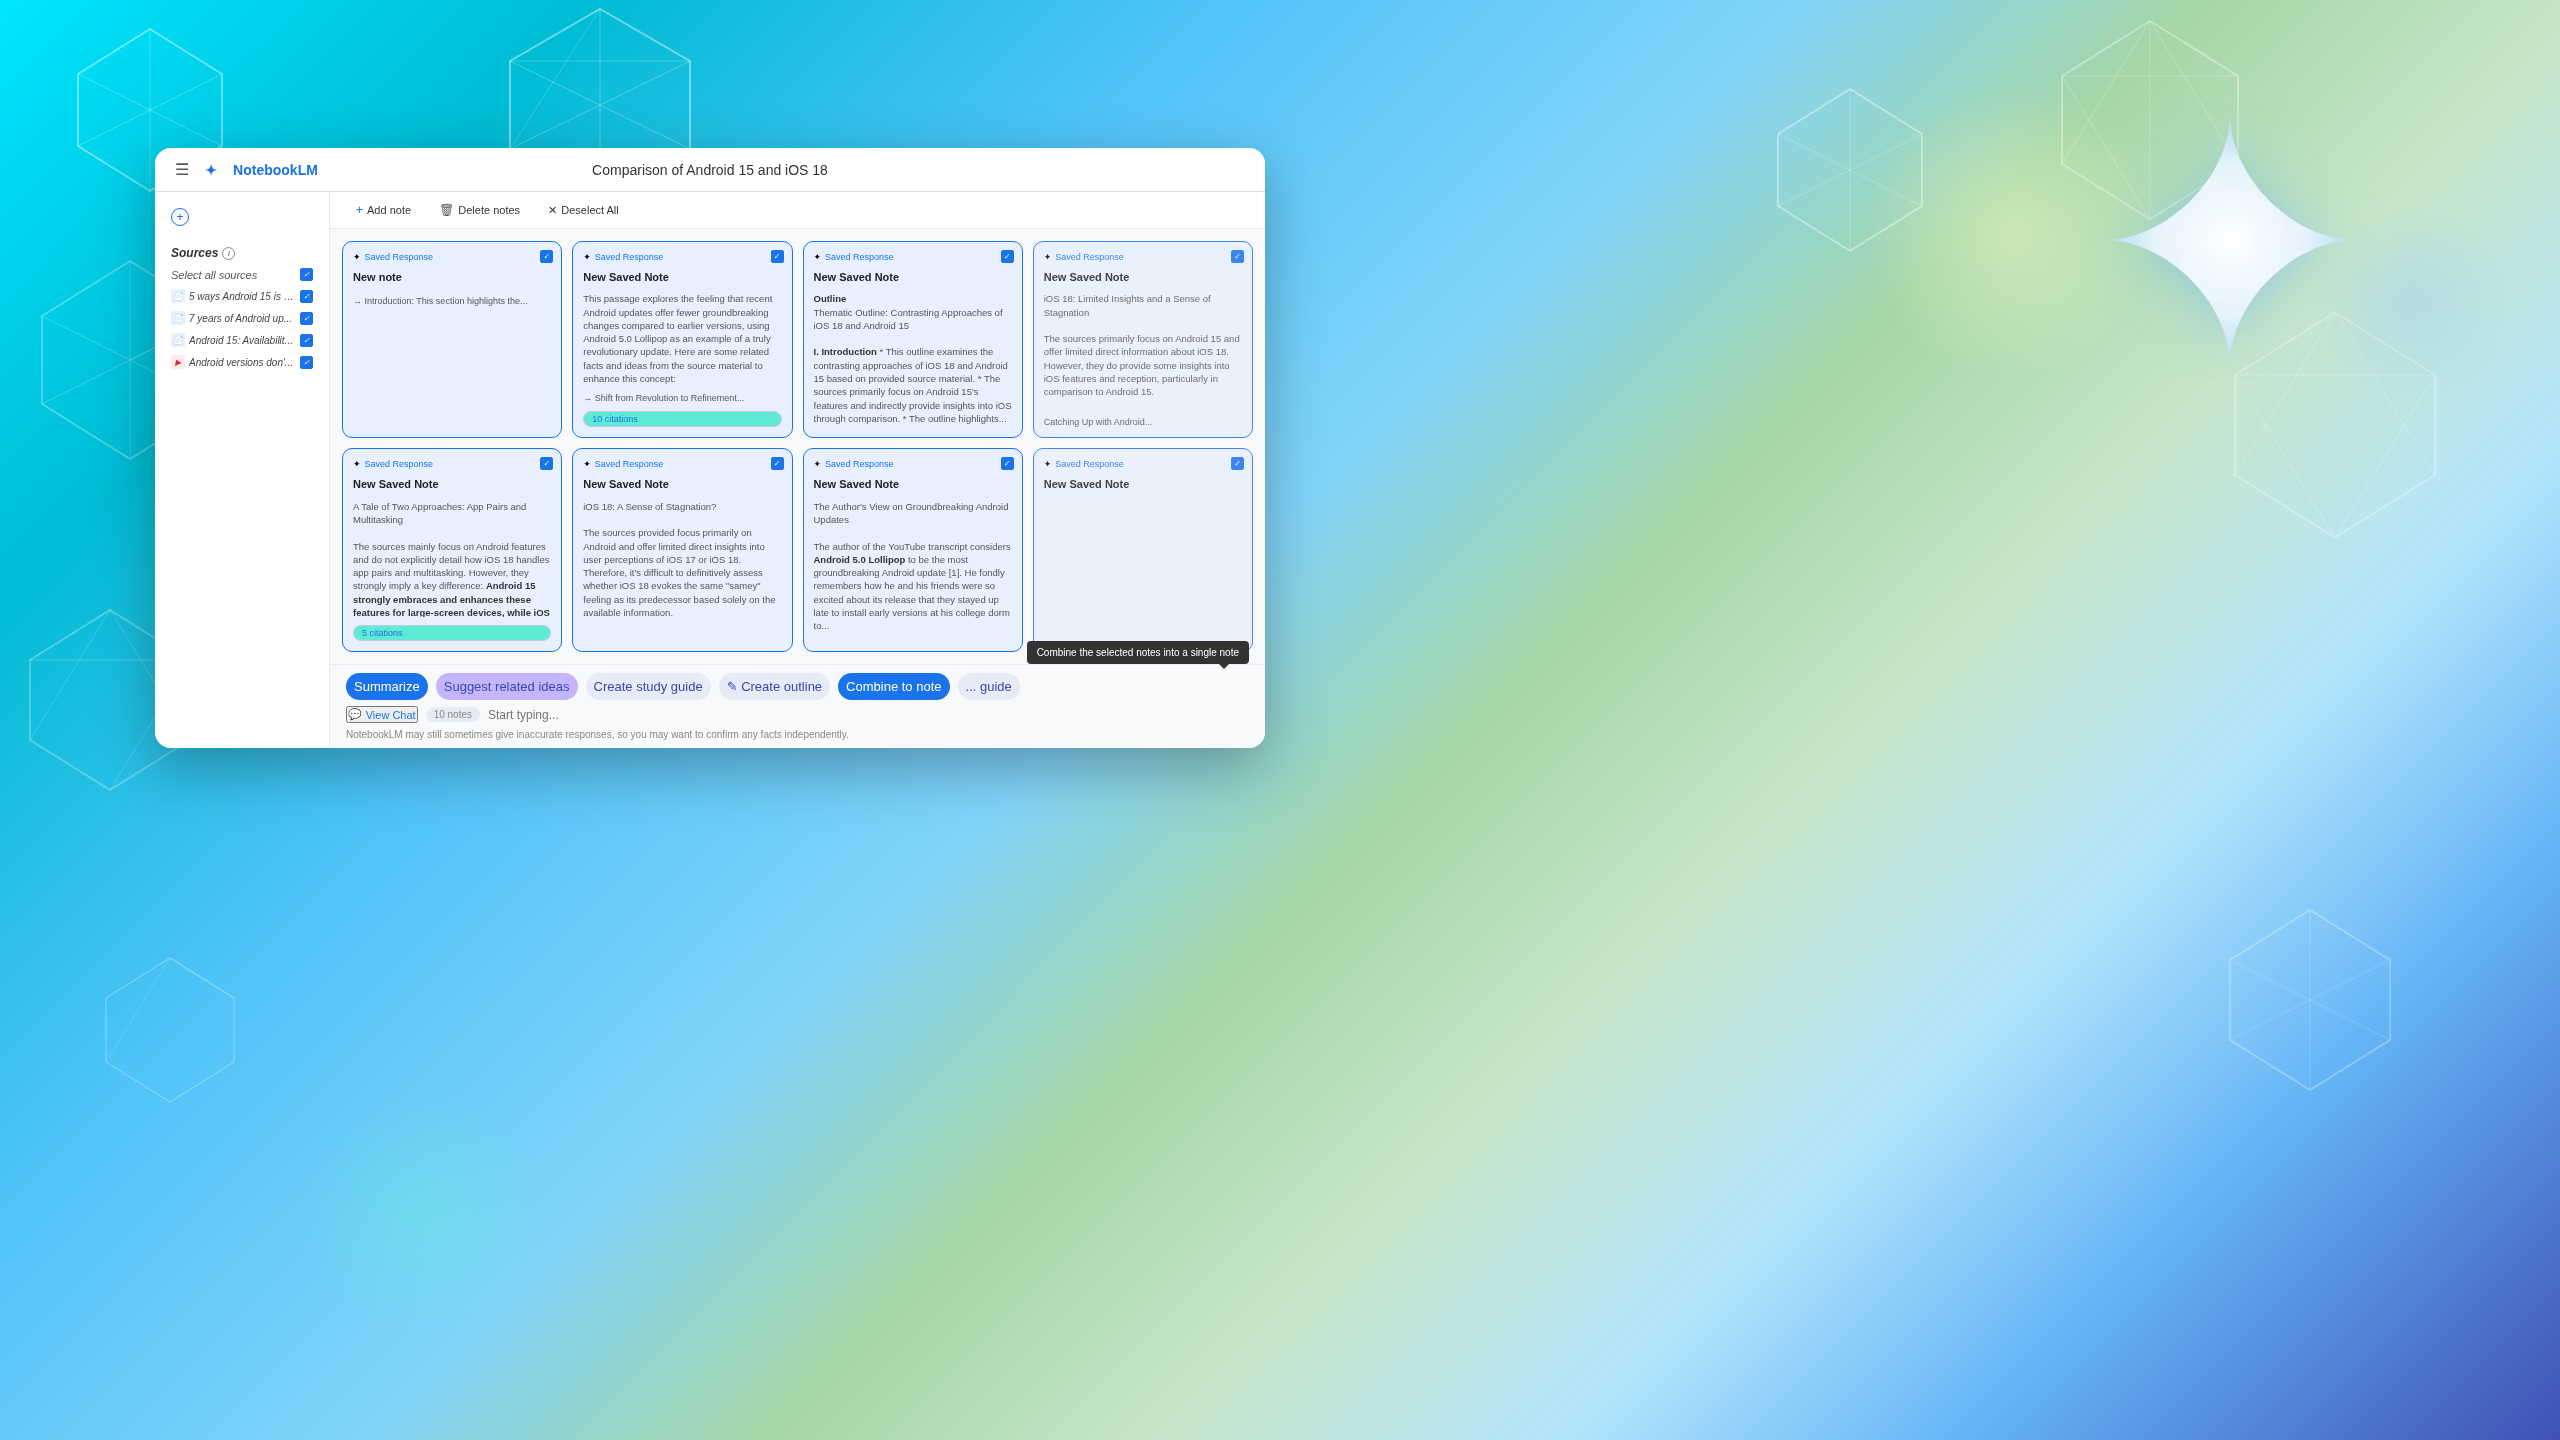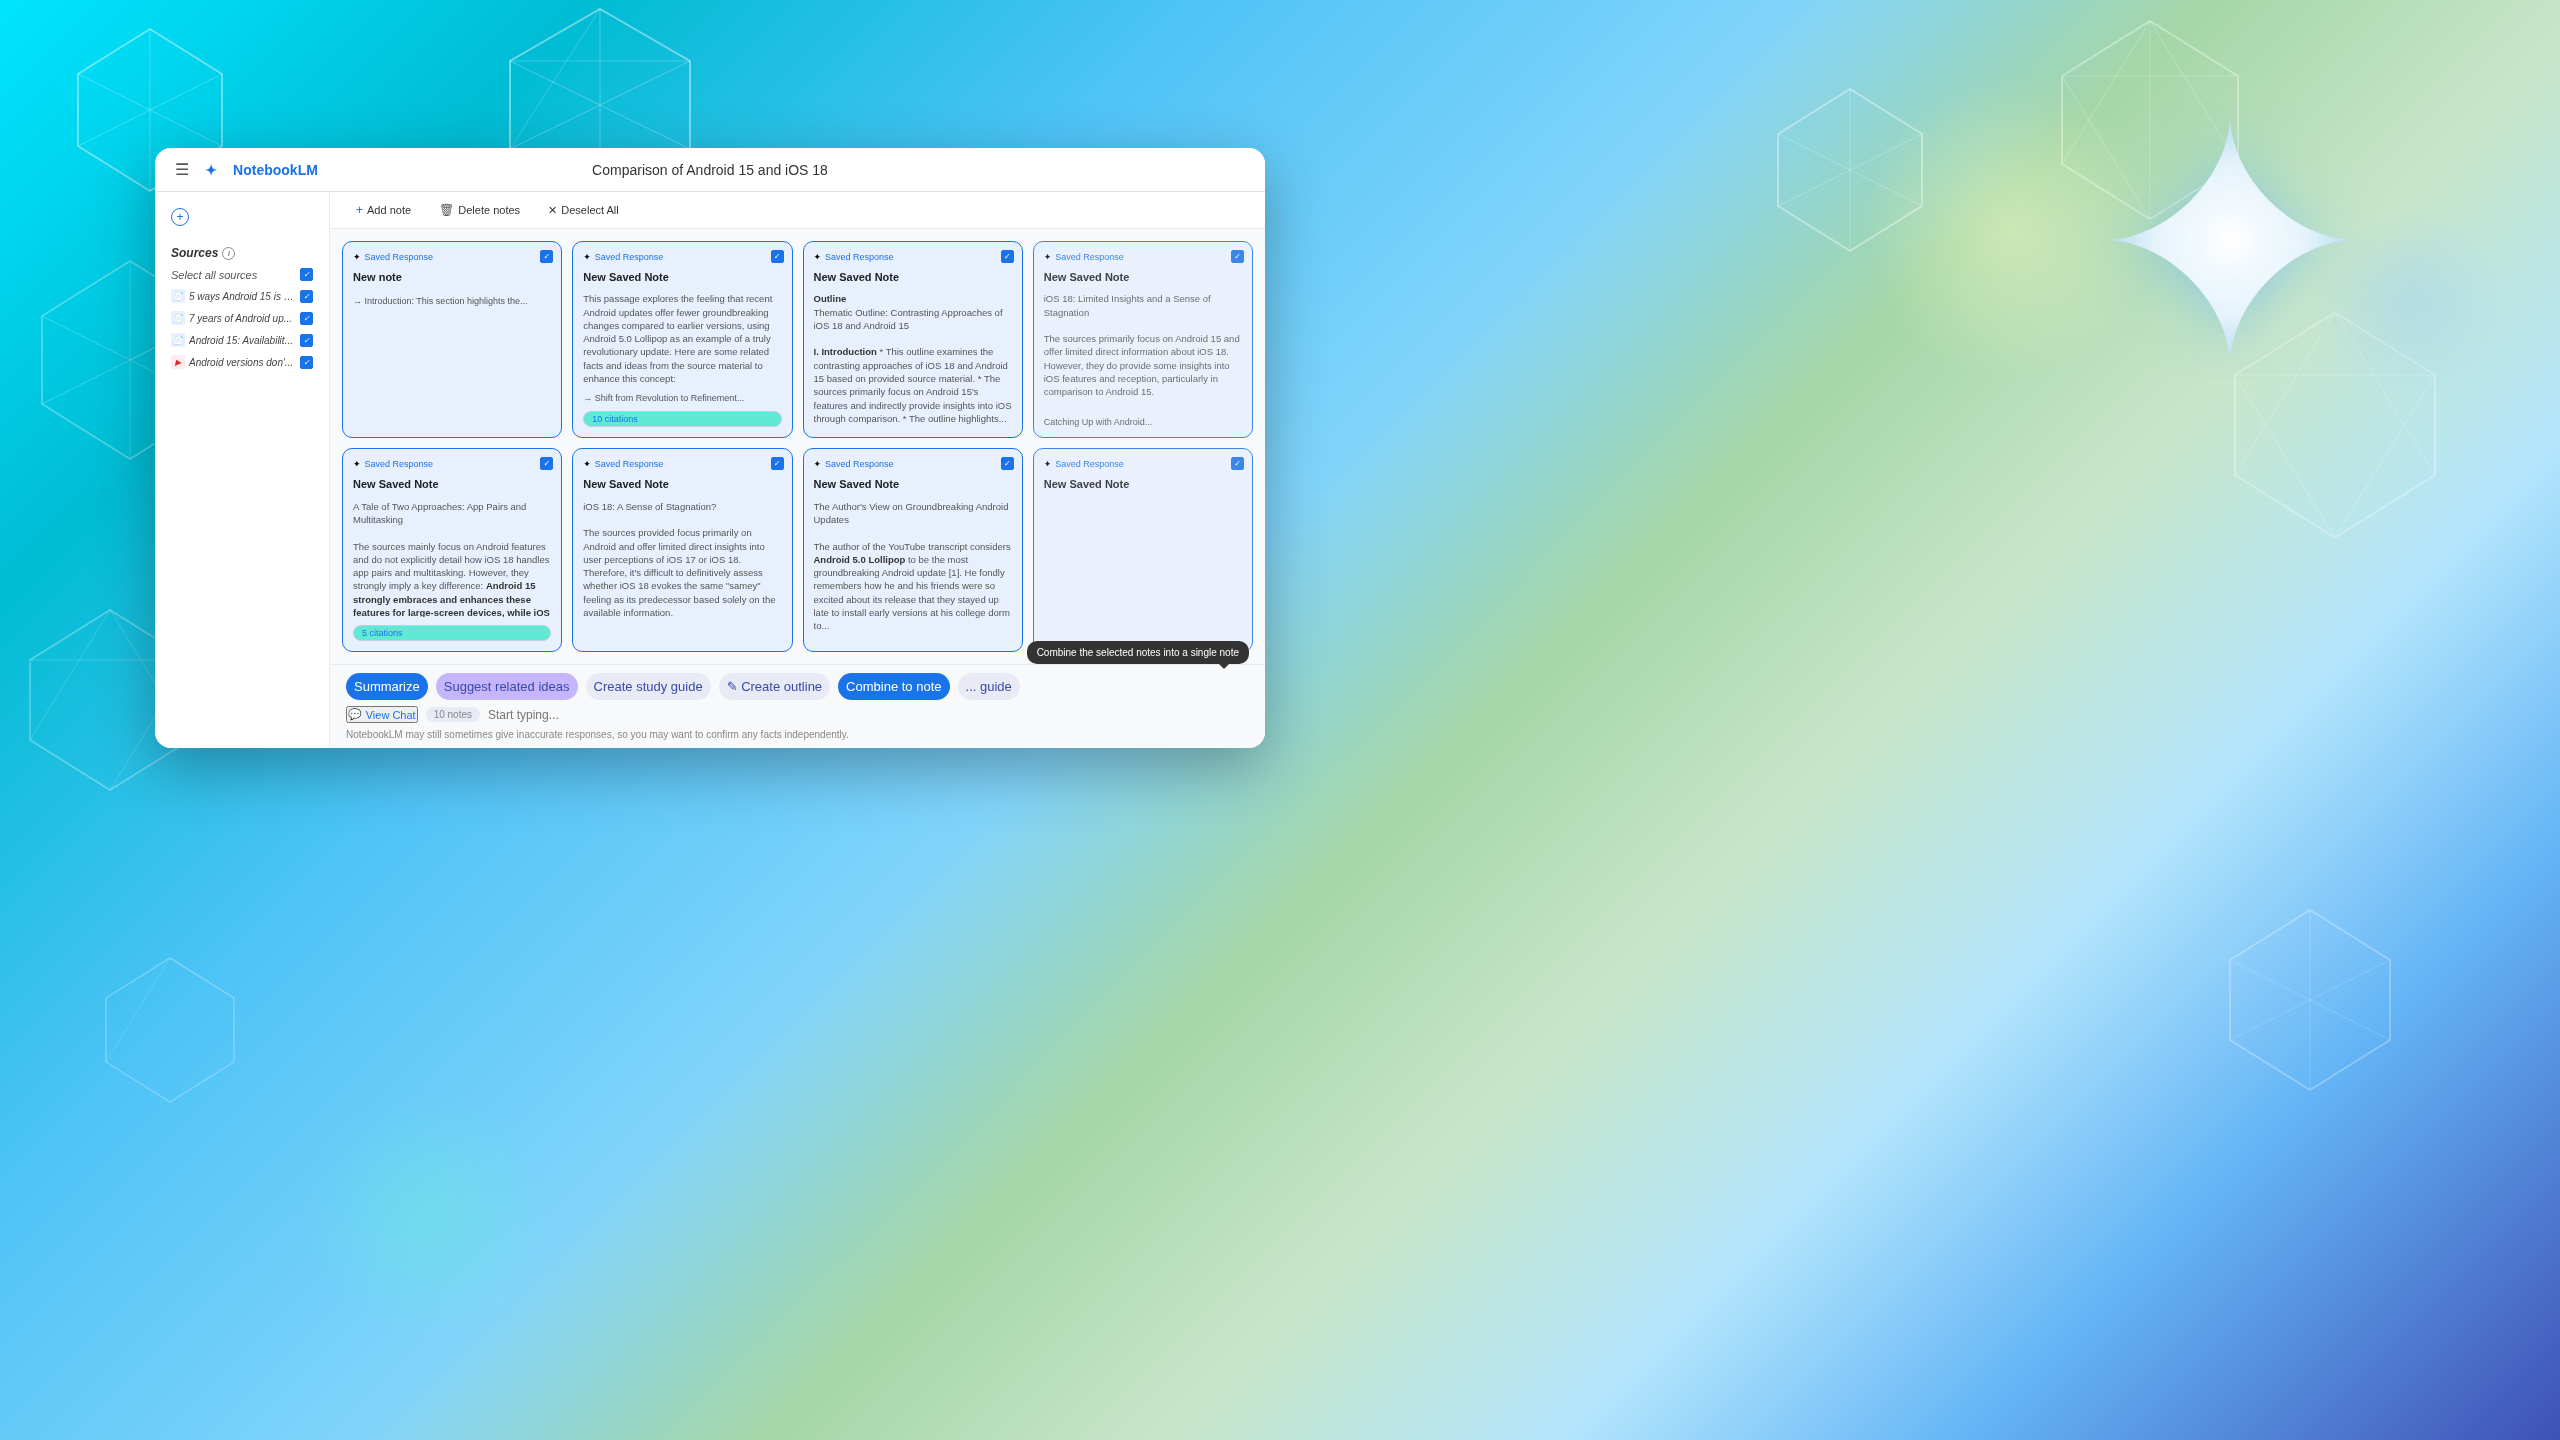--- a/index.html
+++ b/index.html
@@ -335,21 +335,21 @@
     }
 
     .tooltip {
       position: absolute;
       bottom: 36px;
       right: 0;
       background: #333;
       color: #fff;
       font-size: 10px;
       padding: 6px 10px;
-      border-radius: 10px;
+      border-radius: 4px;
       white-space: nowrap;
       pointer-events: none;
       z-index: 100;
     }
     .tooltip::after {
       content: '';
       position: absolute;
       top: 100%;
       right: 20px;
       border: 5px solid transparent;

